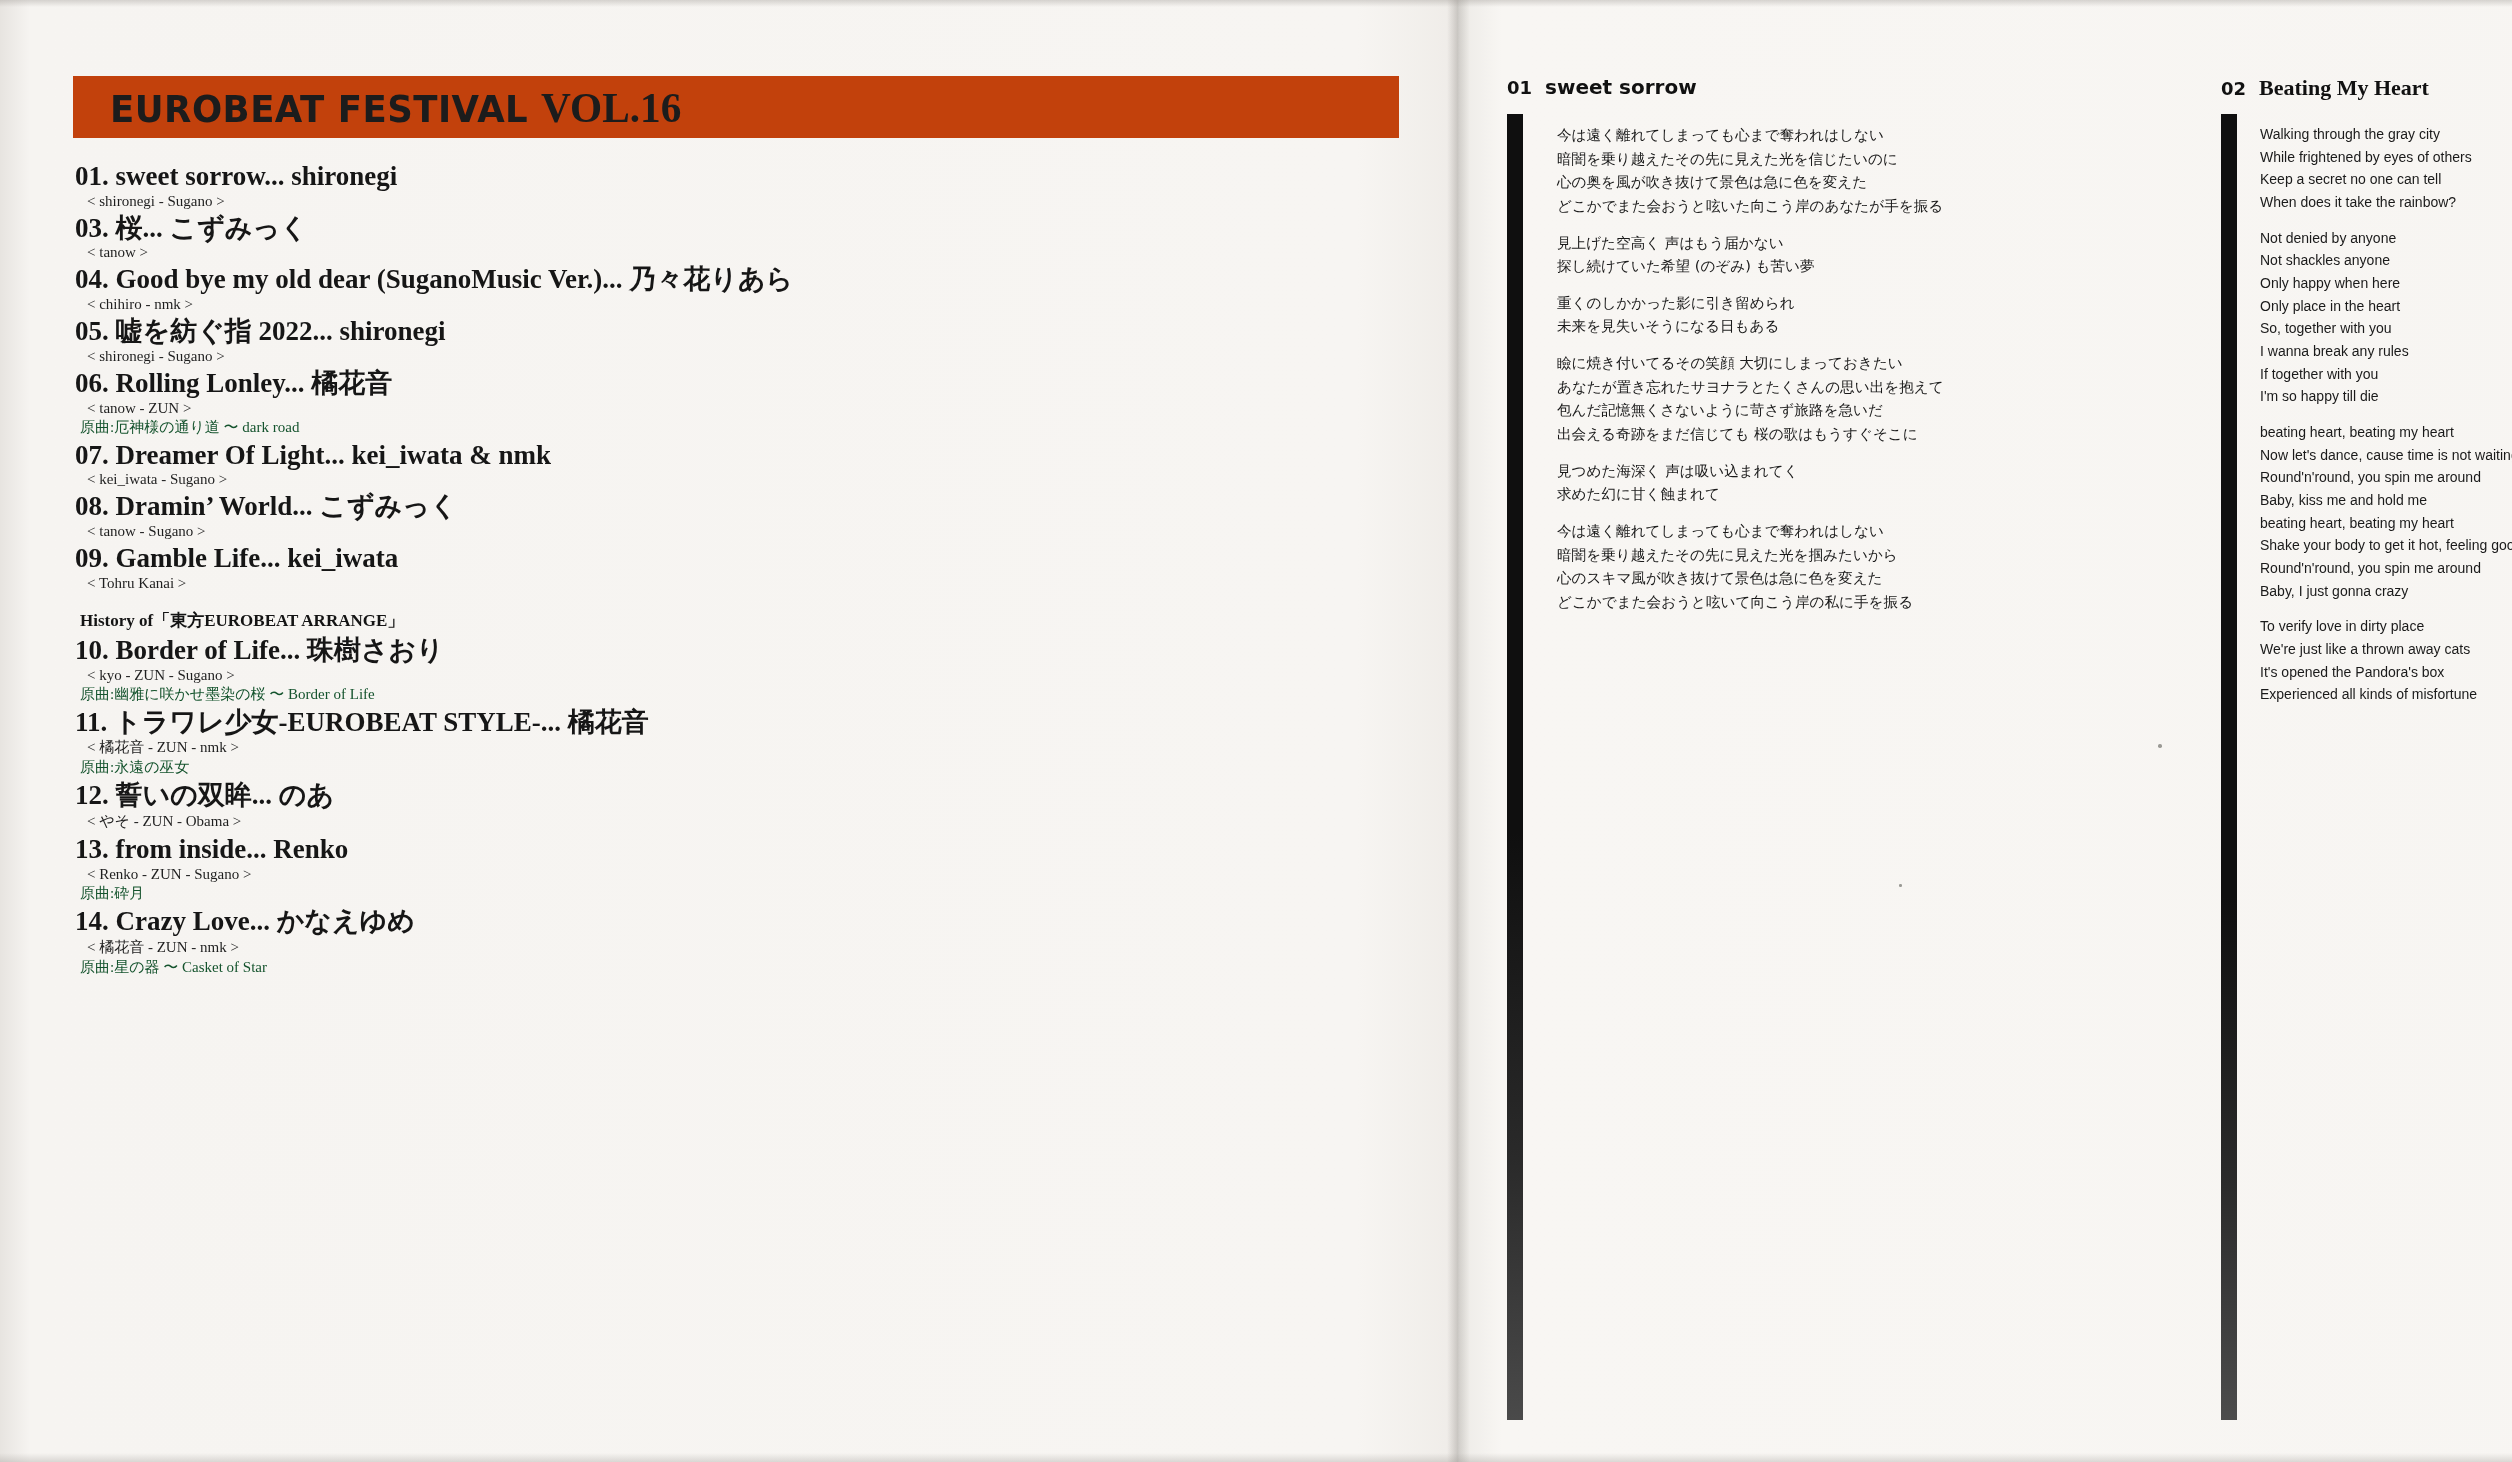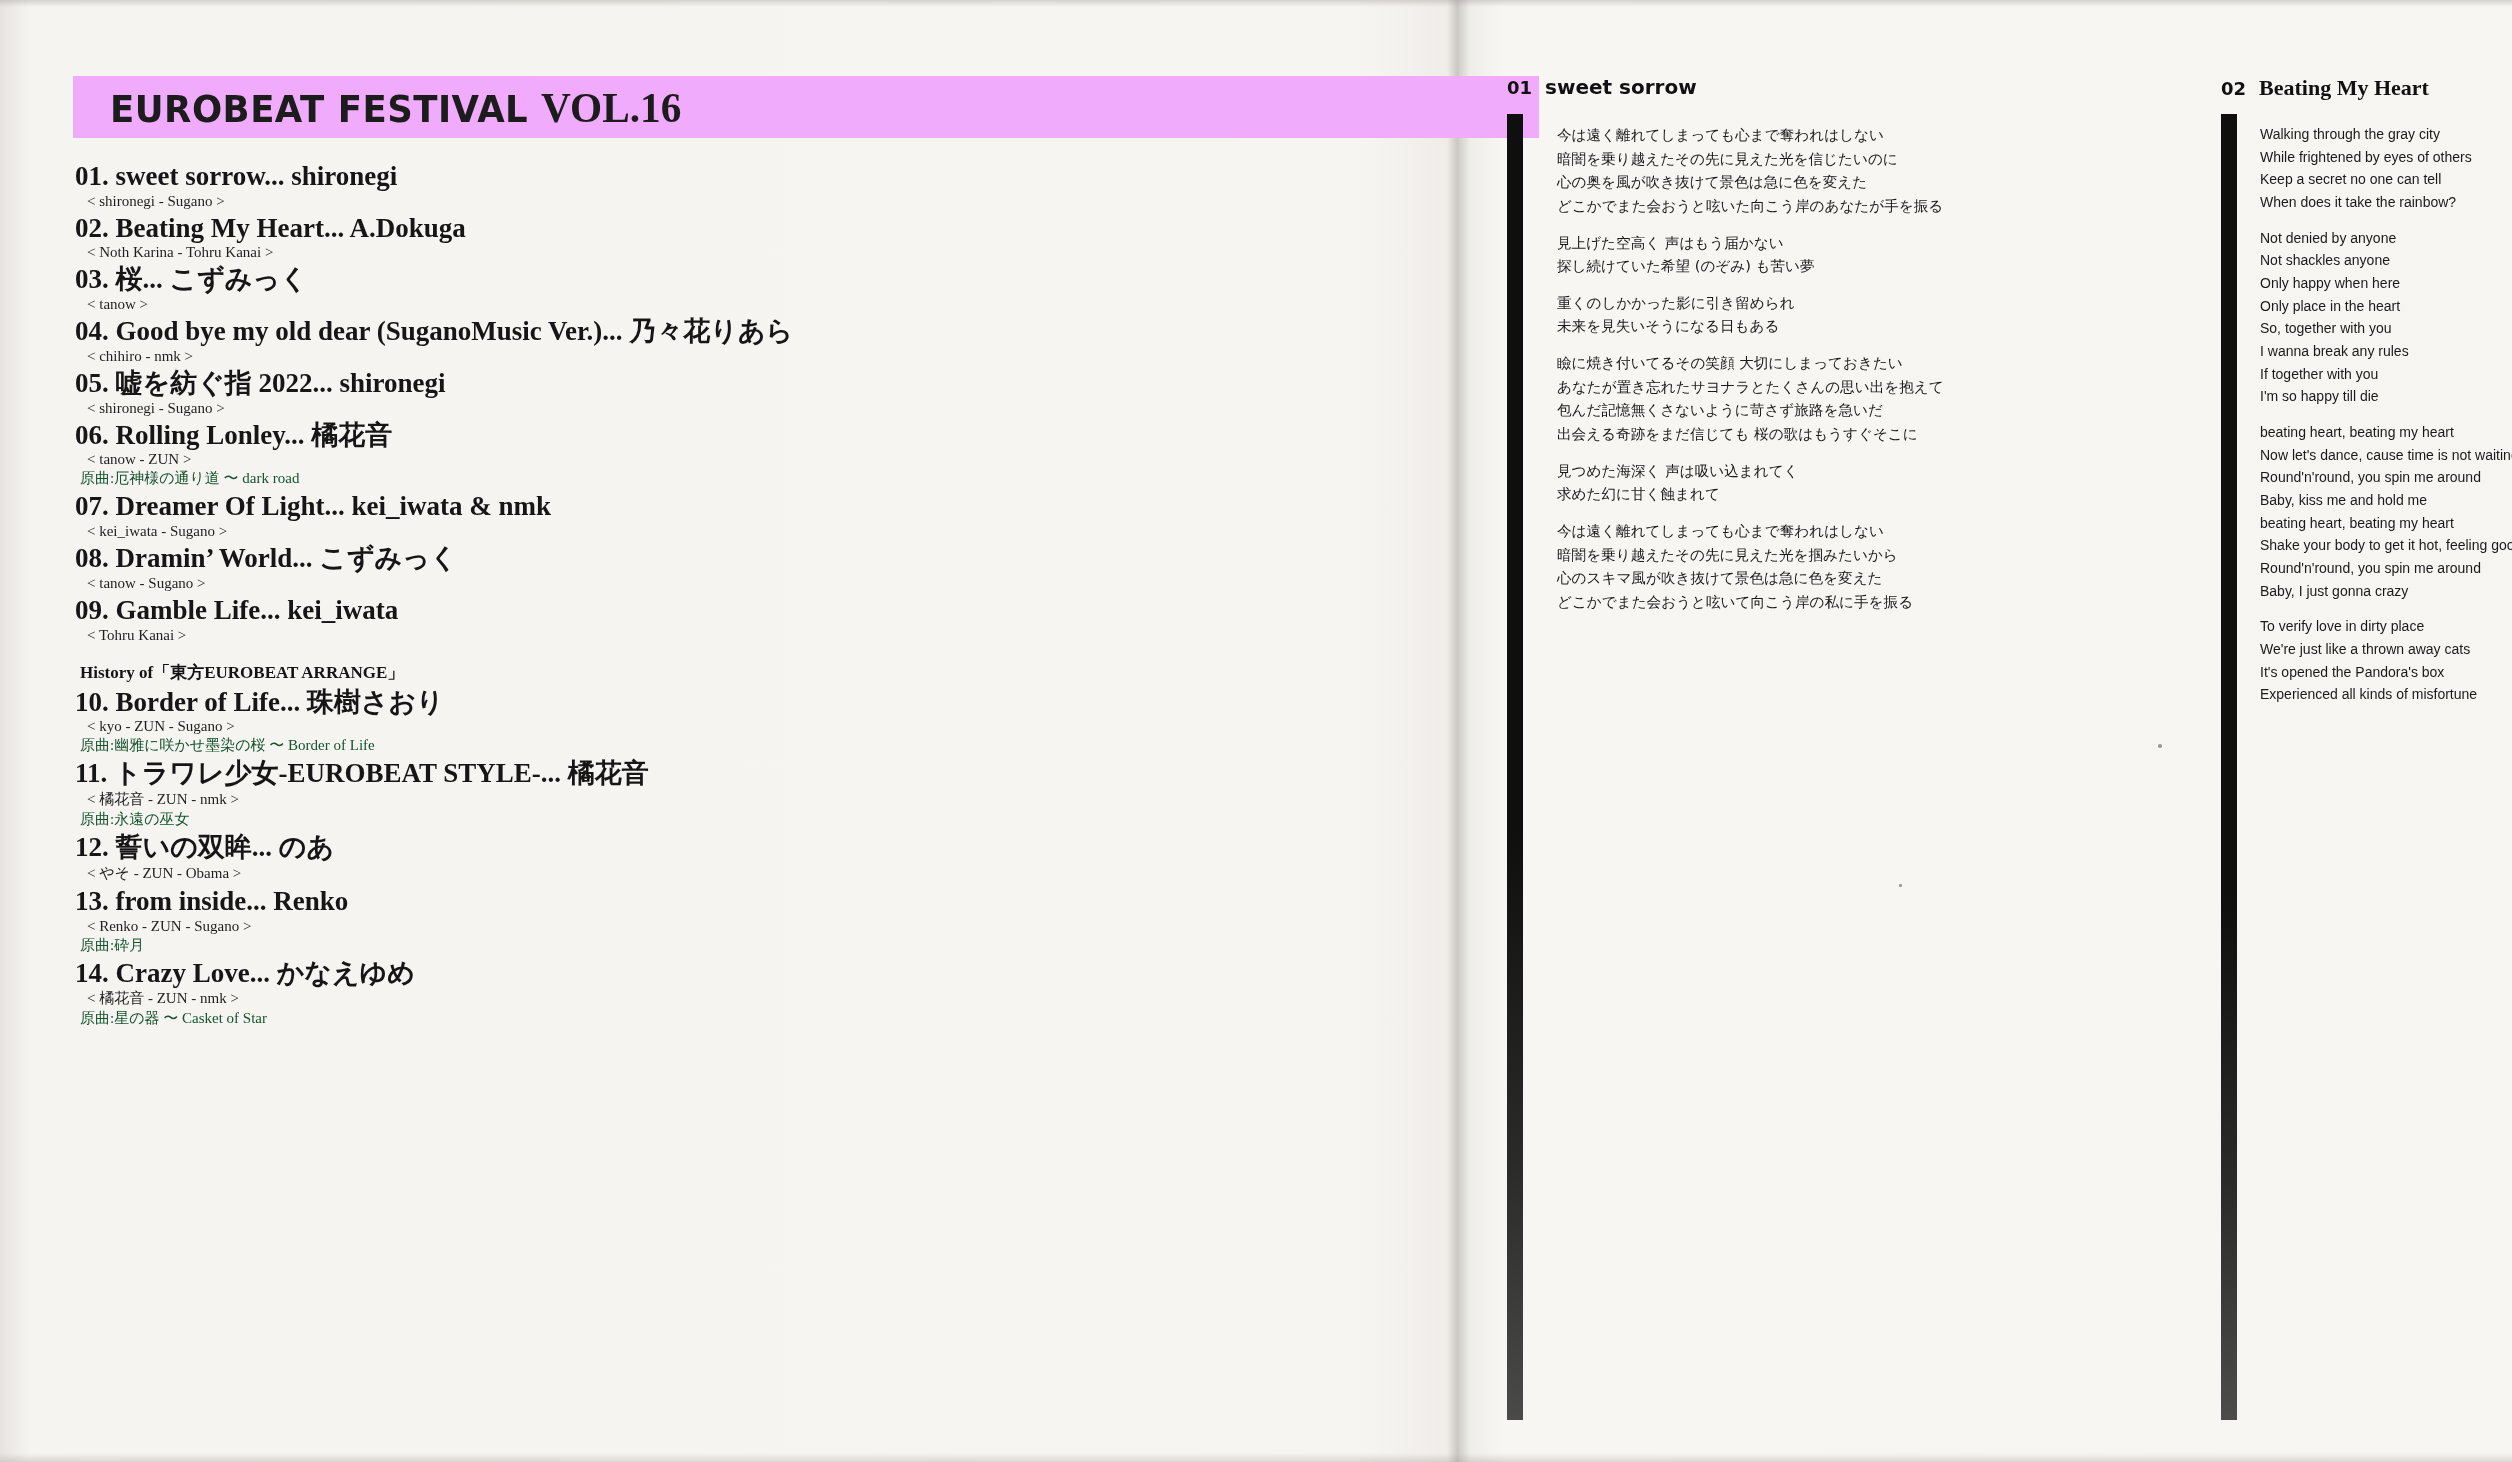--- a/index.html
+++ b/index.html
@@ -49,23 +49,23 @@
   .edge-bottom {
     position: absolute; left:0; bottom:0; width:2917px; height:9px;
     background: linear-gradient(0deg, rgba(150,145,140,0.30), rgba(255,255,255,0));
   }
 
   
   .banner {
     position: absolute;
     left: 73px;
     top: 76px;
-    width: 1466px;
+    width: 1326px;
     height: 62px;
-    background: #f0abfc;
+    background: #c2410c;
   }
   .banner-text {
     position: absolute;
     left: 37px;
     top: 7px;
     font-family: "DejaVu Sans", sans-serif;
     font-weight: bold;
     font-size: 37px;
     letter-spacing: 0.5px;
     color: #1c1c1c;
@@ -200,24 +200,20 @@
     <div class="banner-text"><span>EUROBEAT FESTIVAL</span> <span class="vol">VOL.16</span></div>
   </div>
 
   <div class="tracklist">
 
     <div class="track">
       <div class="track-title">01.  sweet sorrow... shironegi</div>
       <div class="track-credit">&lt; shironegi - Sugano &gt;</div>
     </div>
 
-    <div class="track">
-      <div class="track-title">02.  Beating My Heart... A.Dokuga</div>
-      <div class="track-credit">&lt; Noth Karina - Tohru Kanai &gt;</div>
-    </div>
 
     <div class="track">
       <div class="track-title">03.  桜... こずみっく</div>
       <div class="track-credit">&lt; tanow &gt;</div>
     </div>
 
     <div class="track">
       <div class="track-title">04.  Good bye my old dear (SuganoMusic Ver.)... 乃々花りあら</div>
       <div class="track-credit">&lt; chihiro - nmk &gt;</div>
     </div>

